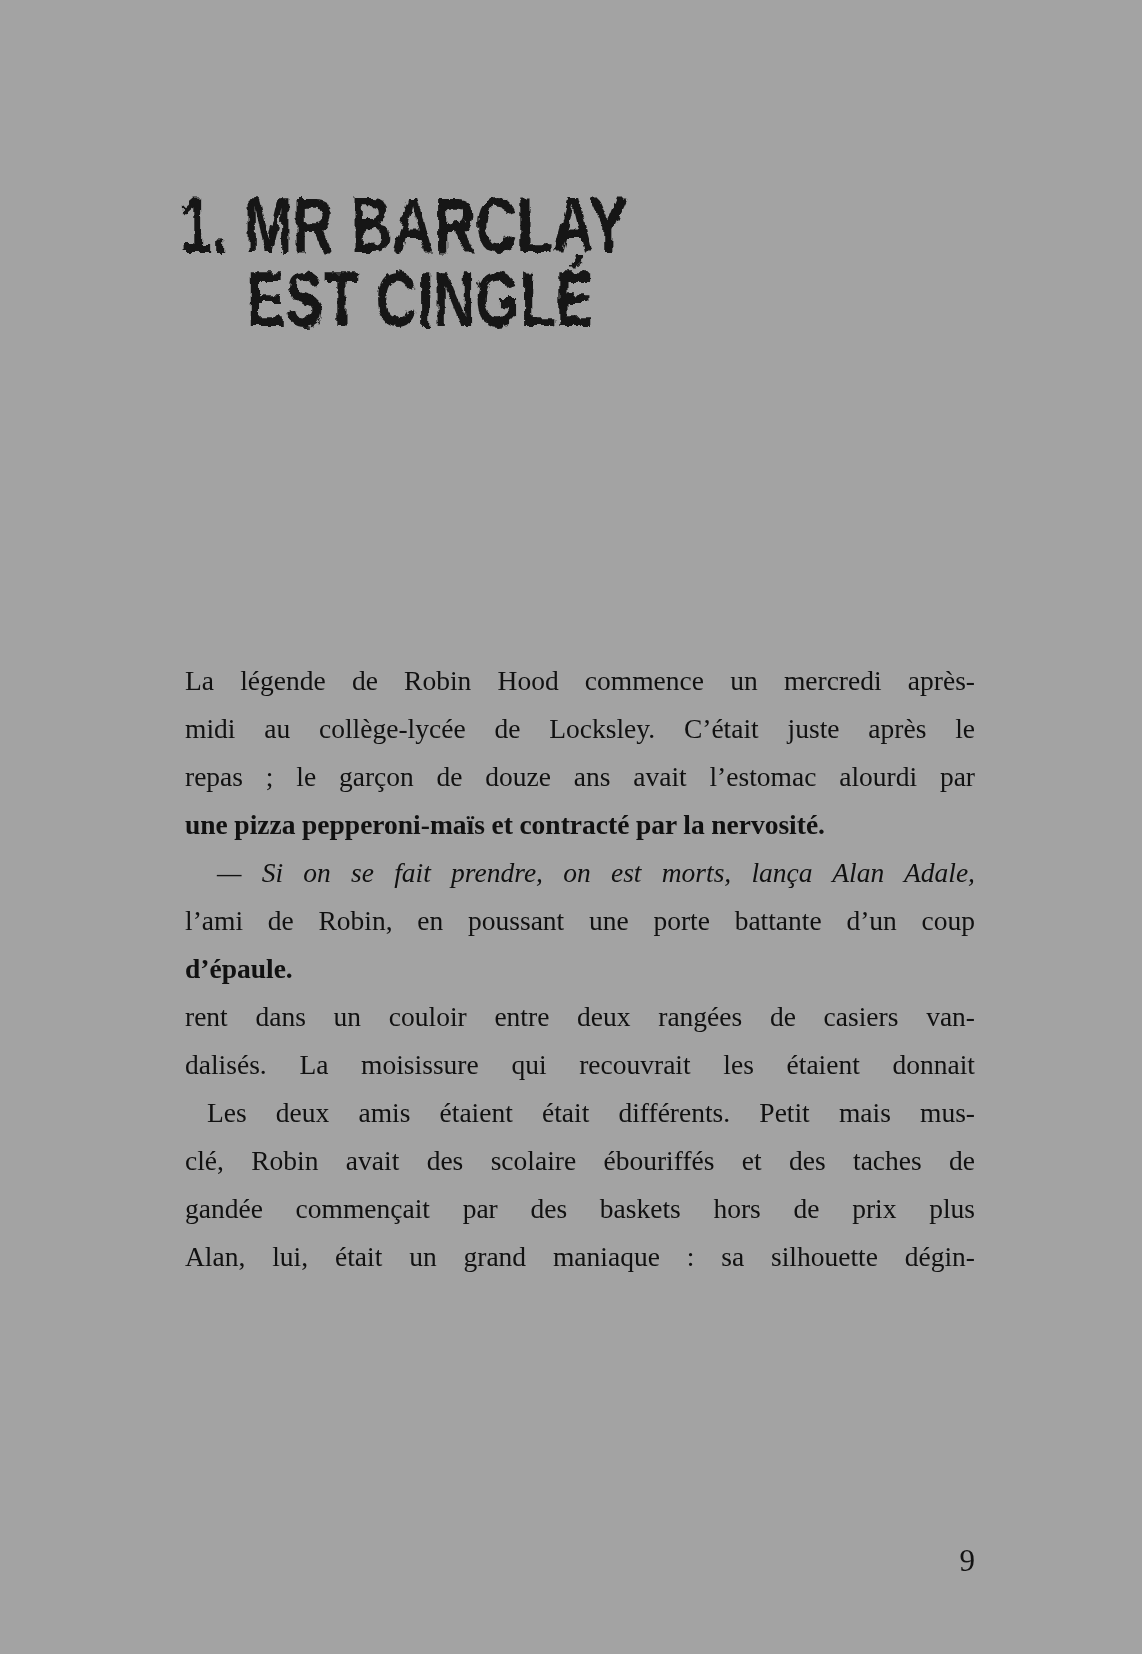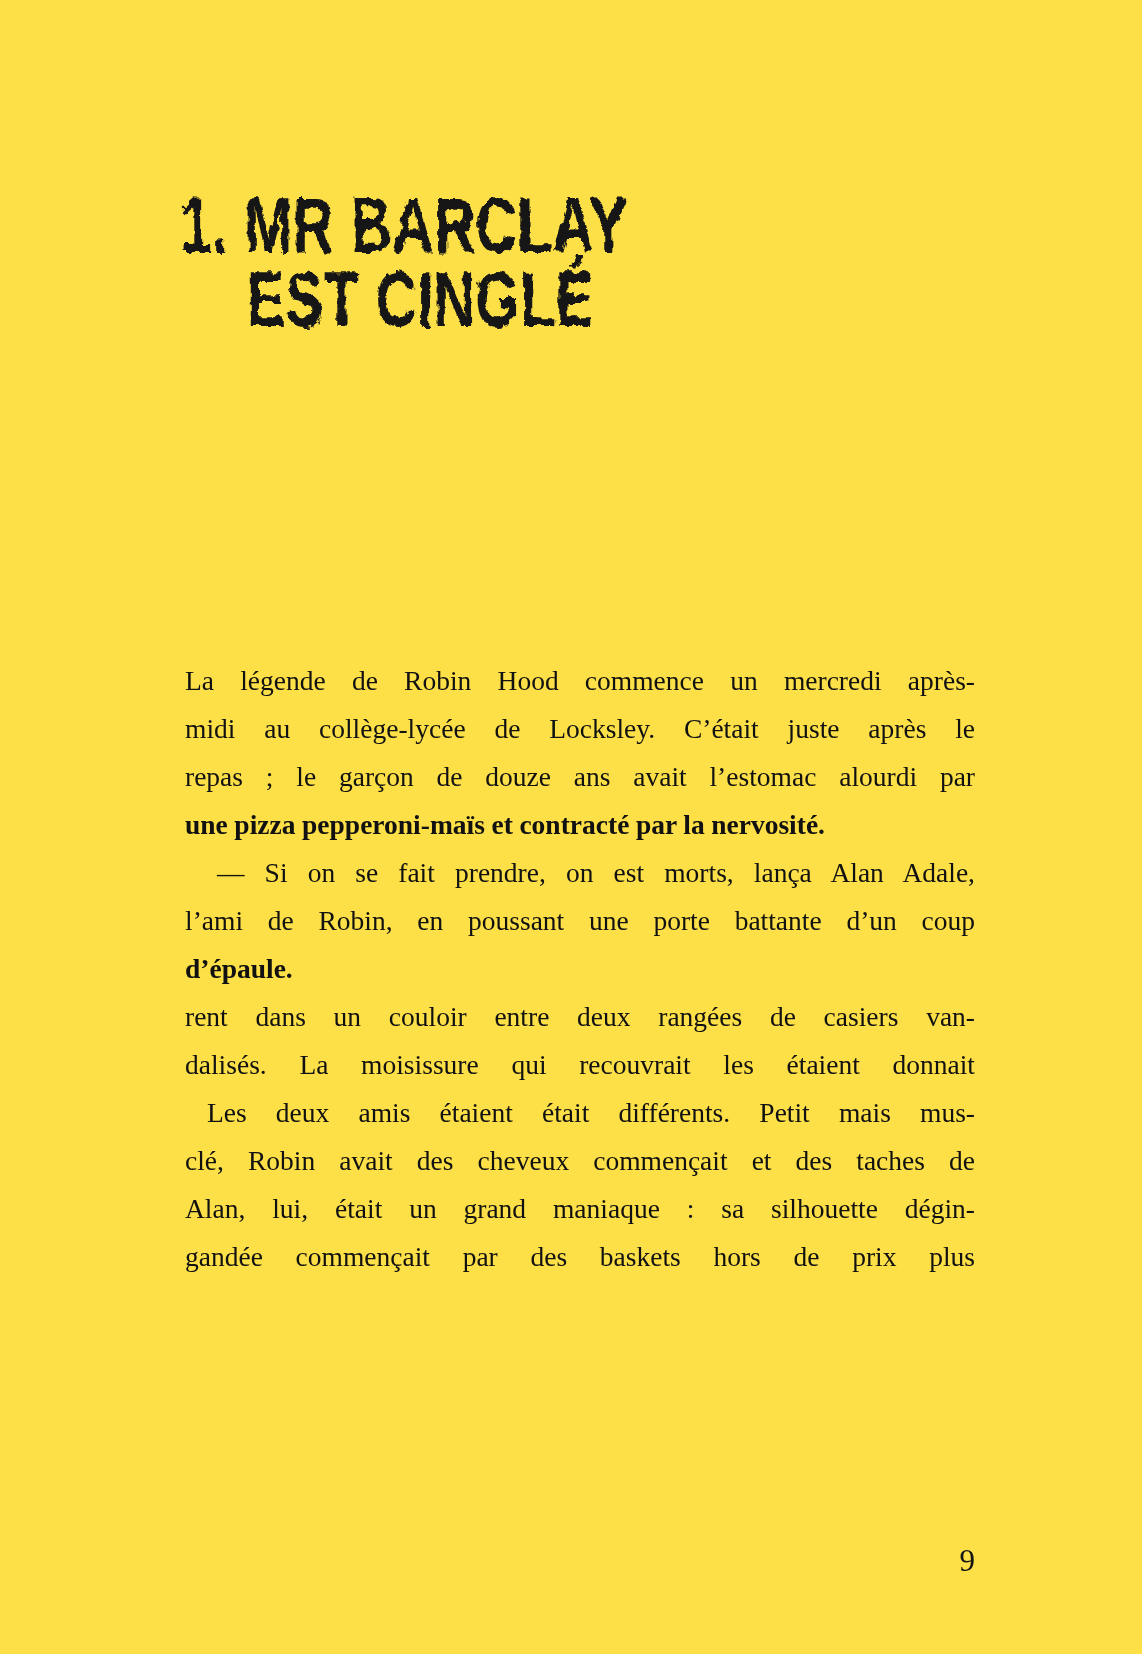--- a/index.html
+++ b/index.html
@@ -4,21 +4,21 @@
 <style>
   html, body {
     margin: 0;
     padding: 0;
     background: #e8e8e8;
   }
   .page {
     position: relative;
     width: 1142px;
     height: 1654px;
-    background: #fde047;
+    background: #a3a3a3;
     overflow: hidden;
     font-family: "Liberation Serif", serif;
     color: #0d0d0d;
   }
   
   .chapter-title {
     position: absolute;
     top: 187px;
     left: 180px;
     margin: 0;
@@ -56,20 +56,21 @@
   }
   .body-text .line.para-end {
     text-align-last: left;
     font-weight: bold;
   }
   .body-text .line.indent {
     text-indent: 22px;
   }
   .body-text .line.indent-dash {
     text-indent: 32px;
+    font-style: italic;
   }
   
   .folio {
     position: absolute;
     top: 1543px;
     left: 185px;
     width: 790px;
     text-align: right;
     font-size: 31px;
     line-height: 36px;
@@ -102,20 +103,20 @@
     <div class="line">La légende de Robin Hood commence un mercredi après-</div>
     <div class="line">midi au collège-lycée de Locksley. C’était juste après le</div>
     <div class="line">repas ; le garçon de douze ans avait l’estomac alourdi par</div>
     <div class="line para-end">une pizza pepperoni-maïs et contracté par la nervosité.</div>
     <div class="line indent-dash">— Si on se fait prendre, on est morts, lança Alan Adale,</div>
     <div class="line">l’ami de Robin, en poussant une porte battante d’un coup</div>
     <div class="line para-end">d’épaule.</div>
     <div class="line">rent dans un couloir entre deux rangées de casiers van-</div>
     <div class="line">dalisés. La moisissure qui recouvrait les étaient donnait</div>
     <div class="line indent">Les deux amis étaient était différents. Petit mais mus-</div>
-    <div class="line">clé, Robin avait des cheveux commençait et des taches de</div>
+    <div class="line">clé, Robin avait des scolaire ébouriffés et des taches de</div>
+    <div class="line">gandée commençait par des baskets hors de prix plus</div>
     <div class="line">Alan, lui, était un grand maniaque : sa silhouette dégin-</div>
-    <div class="line">gandée commençait par des baskets hors de prix plus</div>
   </div>
 
   <div class="folio">9</div>
 
 </div>
 
 </body></html>

